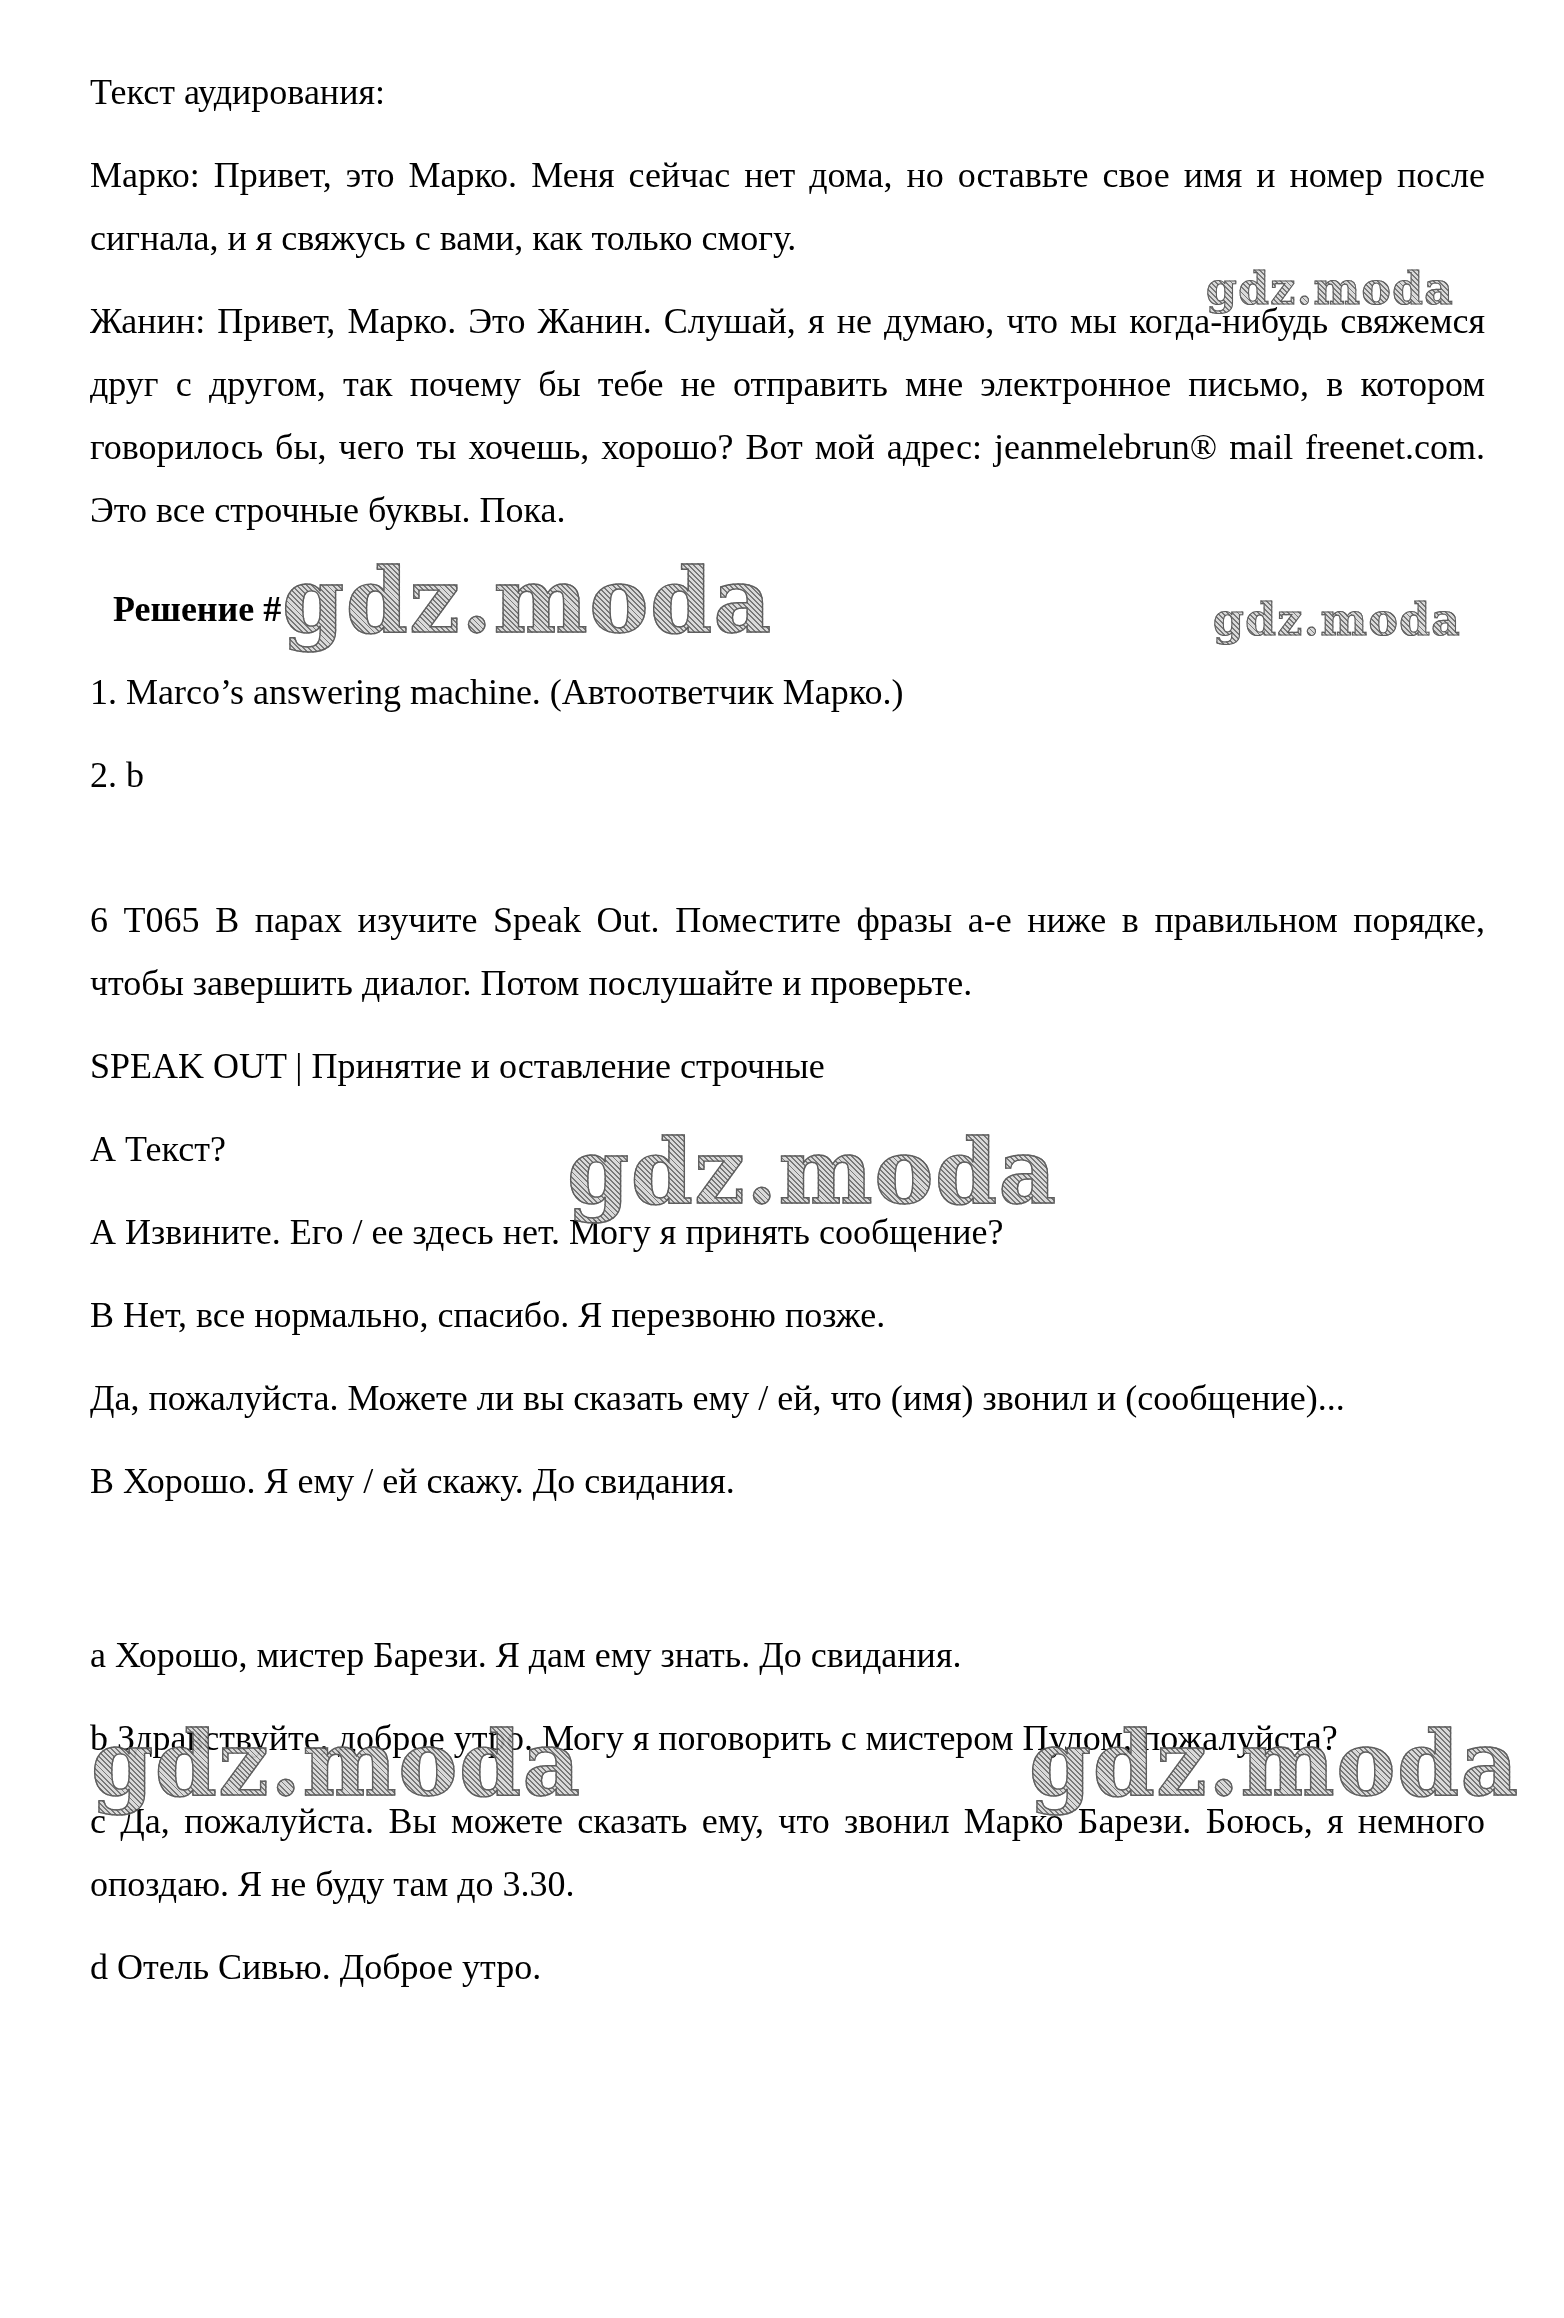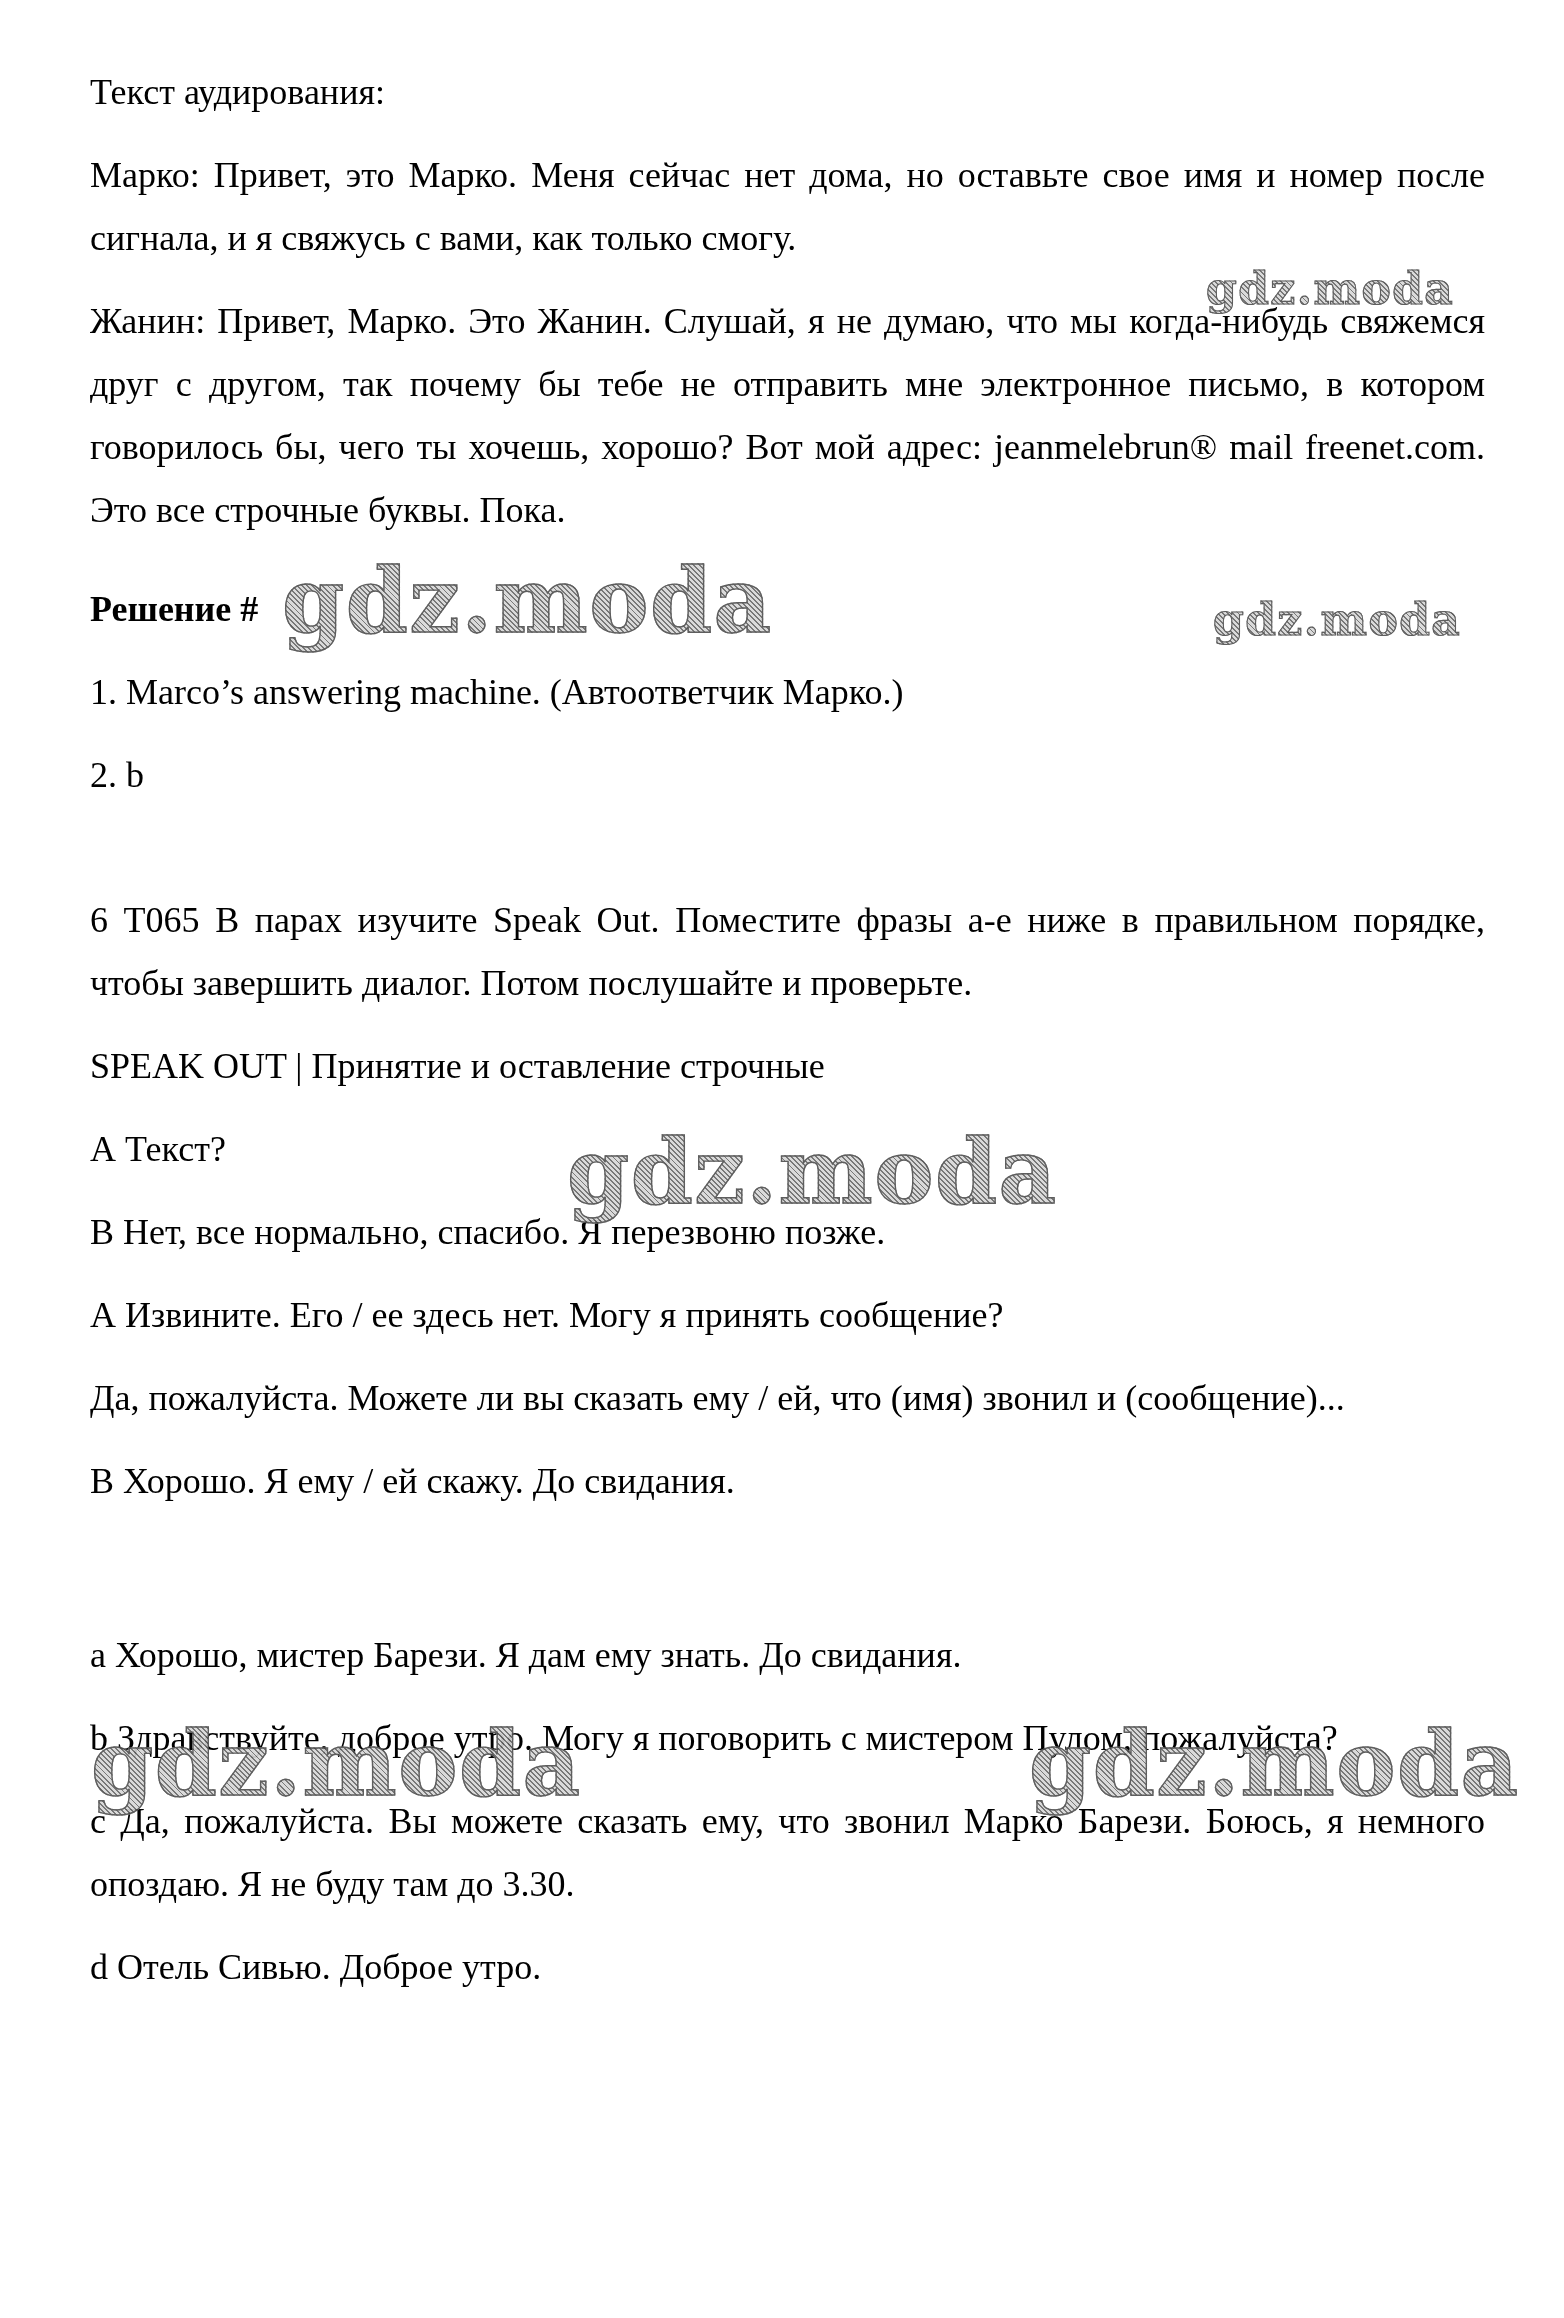--- a/index.html
+++ b/index.html
@@ -20,21 +20,21 @@
     background: #ffffff;
   }
   .para {
     font-size: 36px;
     line-height: 63px;
     text-align: justify;
     margin-bottom: 20px;
   }
   .left { text-align: left; }
   .heading { font-weight: bold; }
-  .gap-solution { margin-top: 36px; }
+  .gap-solution { margin-top: 36px; margin-left: 23px; }
   .gap-task { margin-top: 82px; }
   .gap-answers { margin-top: 111px; }
 
   
   .wm {
     position: absolute;
     font-family: "DejaVu Serif", serif;
     font-weight: bold;
     letter-spacing: 1.4px;
     white-space: nowrap;
@@ -76,23 +76,23 @@
 
   <p class="para left">2. b</p>
 
   <p class="para gap-task">6 Т065 В парах изучите Speak Out. Поместите фразы а-е ниже в правильном порядке, чтобы завершить диалог. Потом послушайте и проверьте.</p>
 
   <p class="para left">SPEAK OUT | Принятие и оставление строчные</p>
 
   <p class="para left">А Текст?</p>
 
 
+  <p class="para left">А Извините. Его / ее здесь нет. Могу я принять сообщение?</p>
+
   <p class="para left">В Нет, все нормально, спасибо. Я перезвоню позже.</p>
-
-  <p class="para left">А Извините. Его / ее здесь нет. Могу я принять сообщение?</p>
 
   <p class="para">Да, пожалуйста. Можете ли вы сказать ему / ей, что (имя) звонил и (сообщение)...</p>
 
   <p class="para left">В Хорошо. Я ему / ей скажу. До свидания.</p>
 
   <p class="para left gap-answers">a Хорошо, мистер Барези. Я дам ему знать. До свидания.</p>
 
   <p class="para">b Здравствуйте, доброе утро. Могу я поговорить с мистером Пулом, пожалуйста?</p>
 
   <p class="para">c Да, пожалуйста. Вы можете сказать ему, что звонил Марко Барези. Боюсь, я немного опоздаю. Я не буду там до 3.30.</p>

